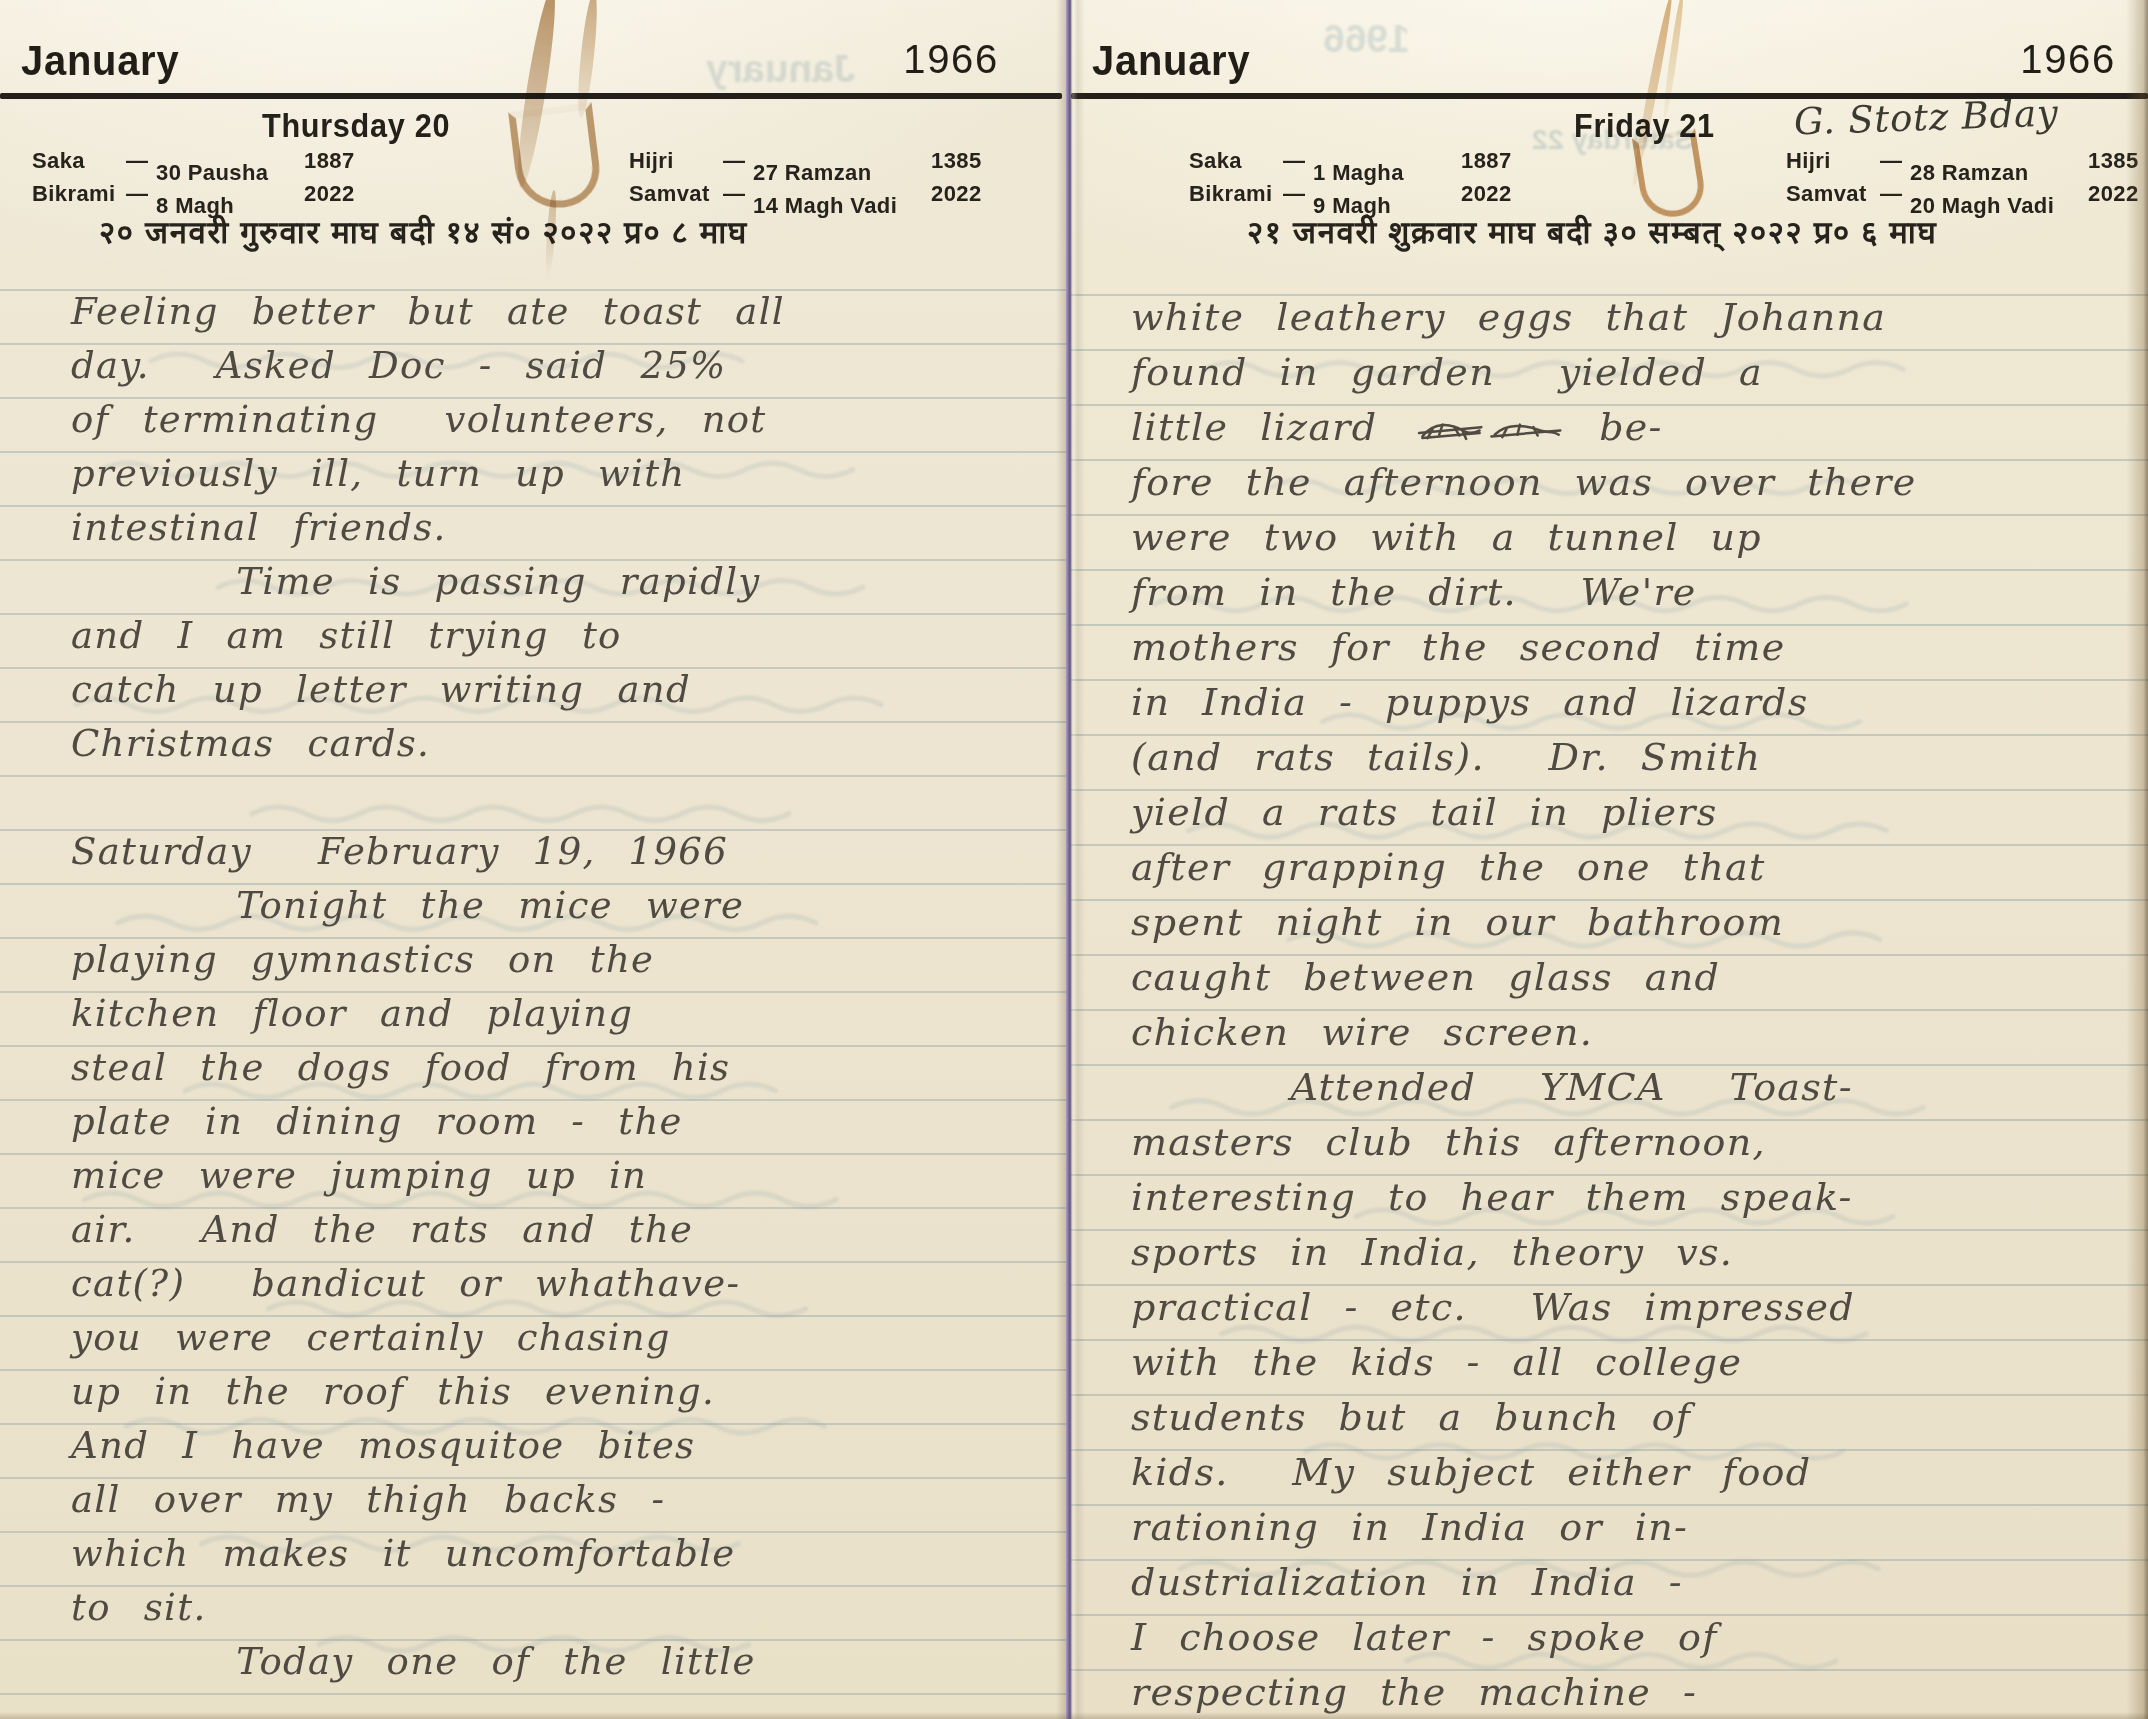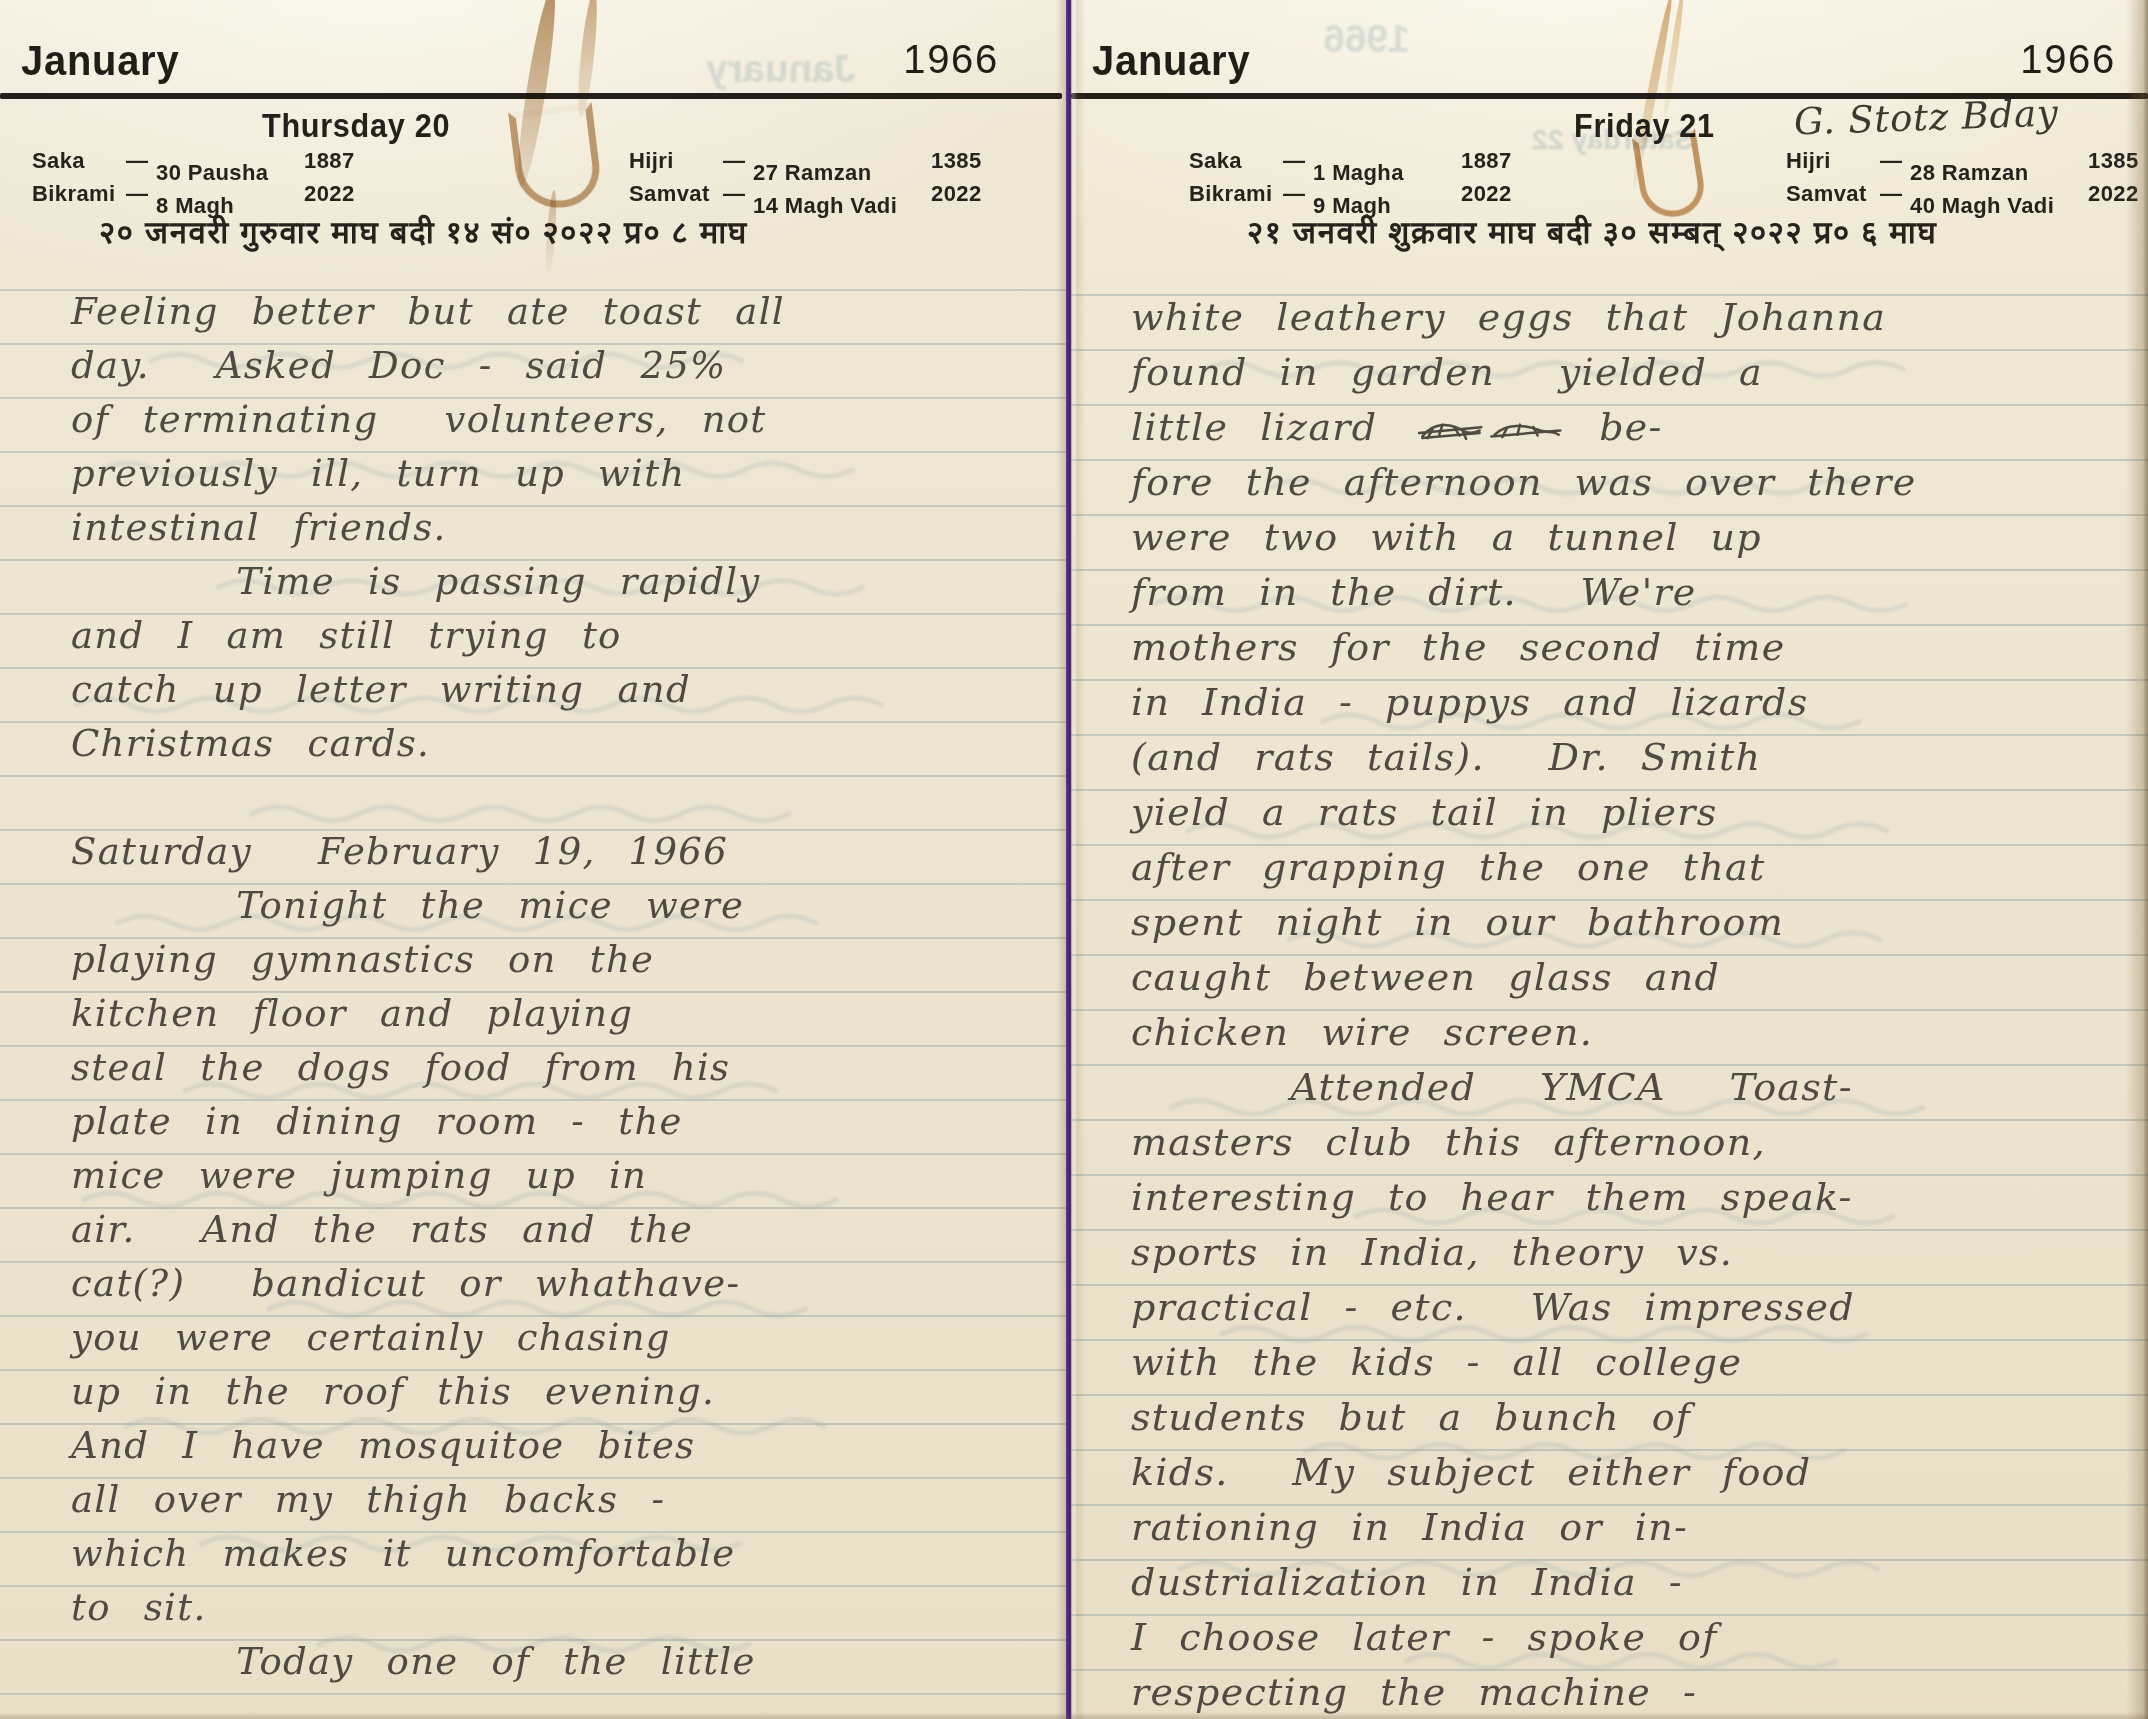--- a/index.html
+++ b/index.html
@@ -1,16 +1,16 @@
 <!DOCTYPE html>
 <html style="font-size:13.4px"><head>
 <meta charset="utf-8">
 <style>
   html,body{margin:0;padding:0;background:#c9bfa8;}
-  #canvas{position:relative;width:2148px;height:1719px;overflow:hidden;background:#6d28d9;
+  #canvas{position:relative;width:2148px;height:1719px;overflow:hidden;background:#c4b5fd;
           font-family:"Liberation Sans",sans-serif;}
   .page{position:absolute;top:0;height:1719px;overflow:hidden;}
   .page.left{left:0;width:1066px;
     background:
       radial-gradient(1007px 420px at 35% 0%, rgba(255,255,248,.55), rgba(255,255,248,0) 70%),
       linear-gradient(180deg,#f3eddd 0,#efe8d5 117px,#ece4cf 55%,#e9e0c8 100%);}
   .page.right{left:1071px;width:1077px;
     background:
       radial-gradient(1091px 436px at 45% 0%, rgba(255,255,248,.5), rgba(255,255,248,0) 70%),
       linear-gradient(180deg,#f4eede 0,#f0e9d4 117px,#ece4cf 55%,#e9dfc7 100%);}
@@ -220,21 +220,21 @@
     <div class="cal c2">
         <div class="cal-row">
           <span class="cal-label">Hijri</span>
           <span class="cal-dash">—</span>
           <span class="cal-value">28 Ramzan</span>
           <span class="cal-year">1385</span>
         </div>
         <div class="cal-row">
           <span class="cal-label">Samvat</span>
           <span class="cal-dash">—</span>
-          <span class="cal-value">40 Magh Vadi</span>
+          <span class="cal-value">20 Magh Vadi</span>
           <span class="cal-year">2022</span>
         </div>
       </div>
     <div class="dev-line">२१ जनवरी शुक्रवार माघ बदी ३० सम्बत् २०२२ प्र० ६ माघ</div>
     <div class="hand">
         <div class="hline">white leathery eggs that Johanna</div>
         <div class="hline">found in garden  yielded a</div>
         <div class="hline"><span>little lizard </span><svg class="doodle" width="148" height="39" viewBox="0 0 176 46">
             <g fill="none" stroke="#4f4b42" stroke-width="3" stroke-linecap="round">
               <path d="M10,30 C24,12 44,14 60,24 C66,27 72,26 78,23"></path>

